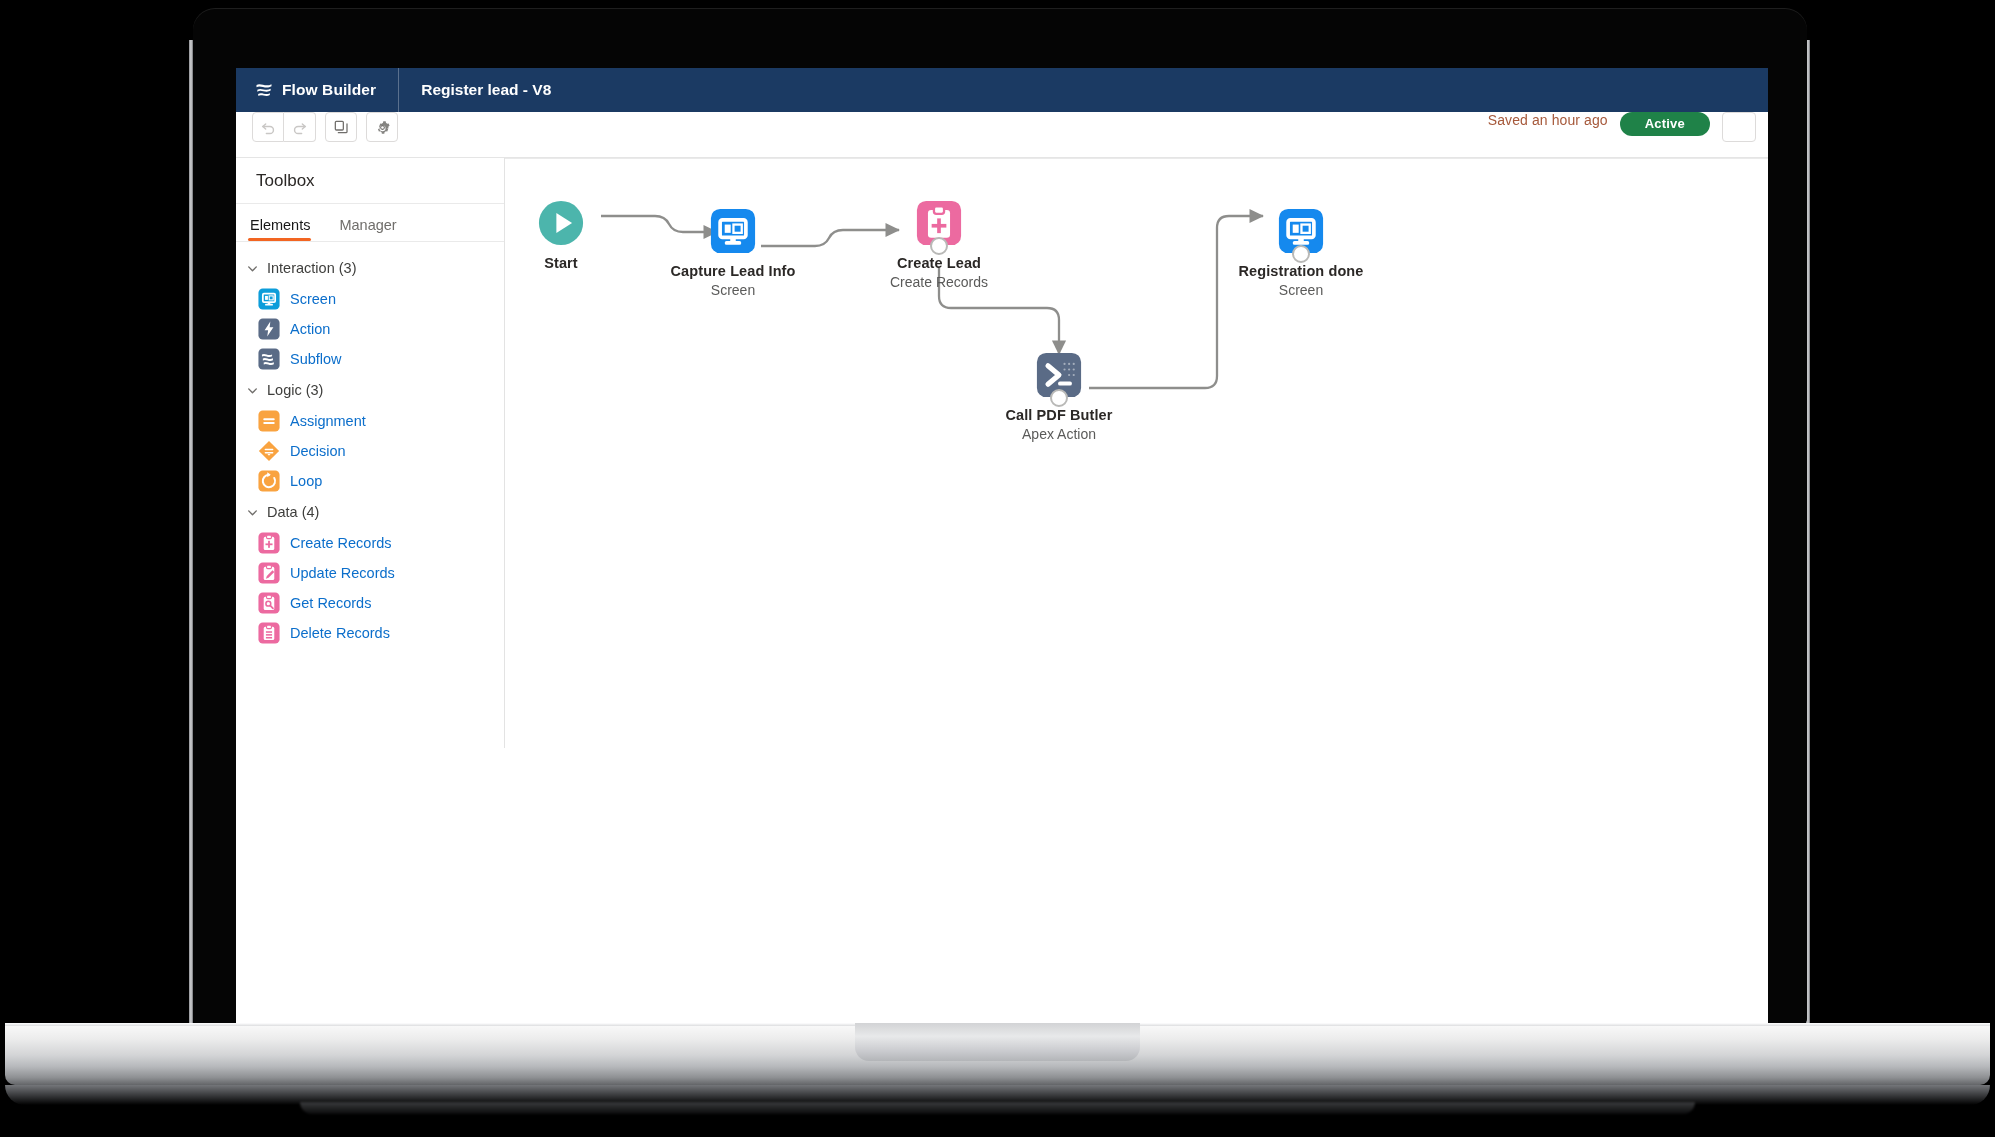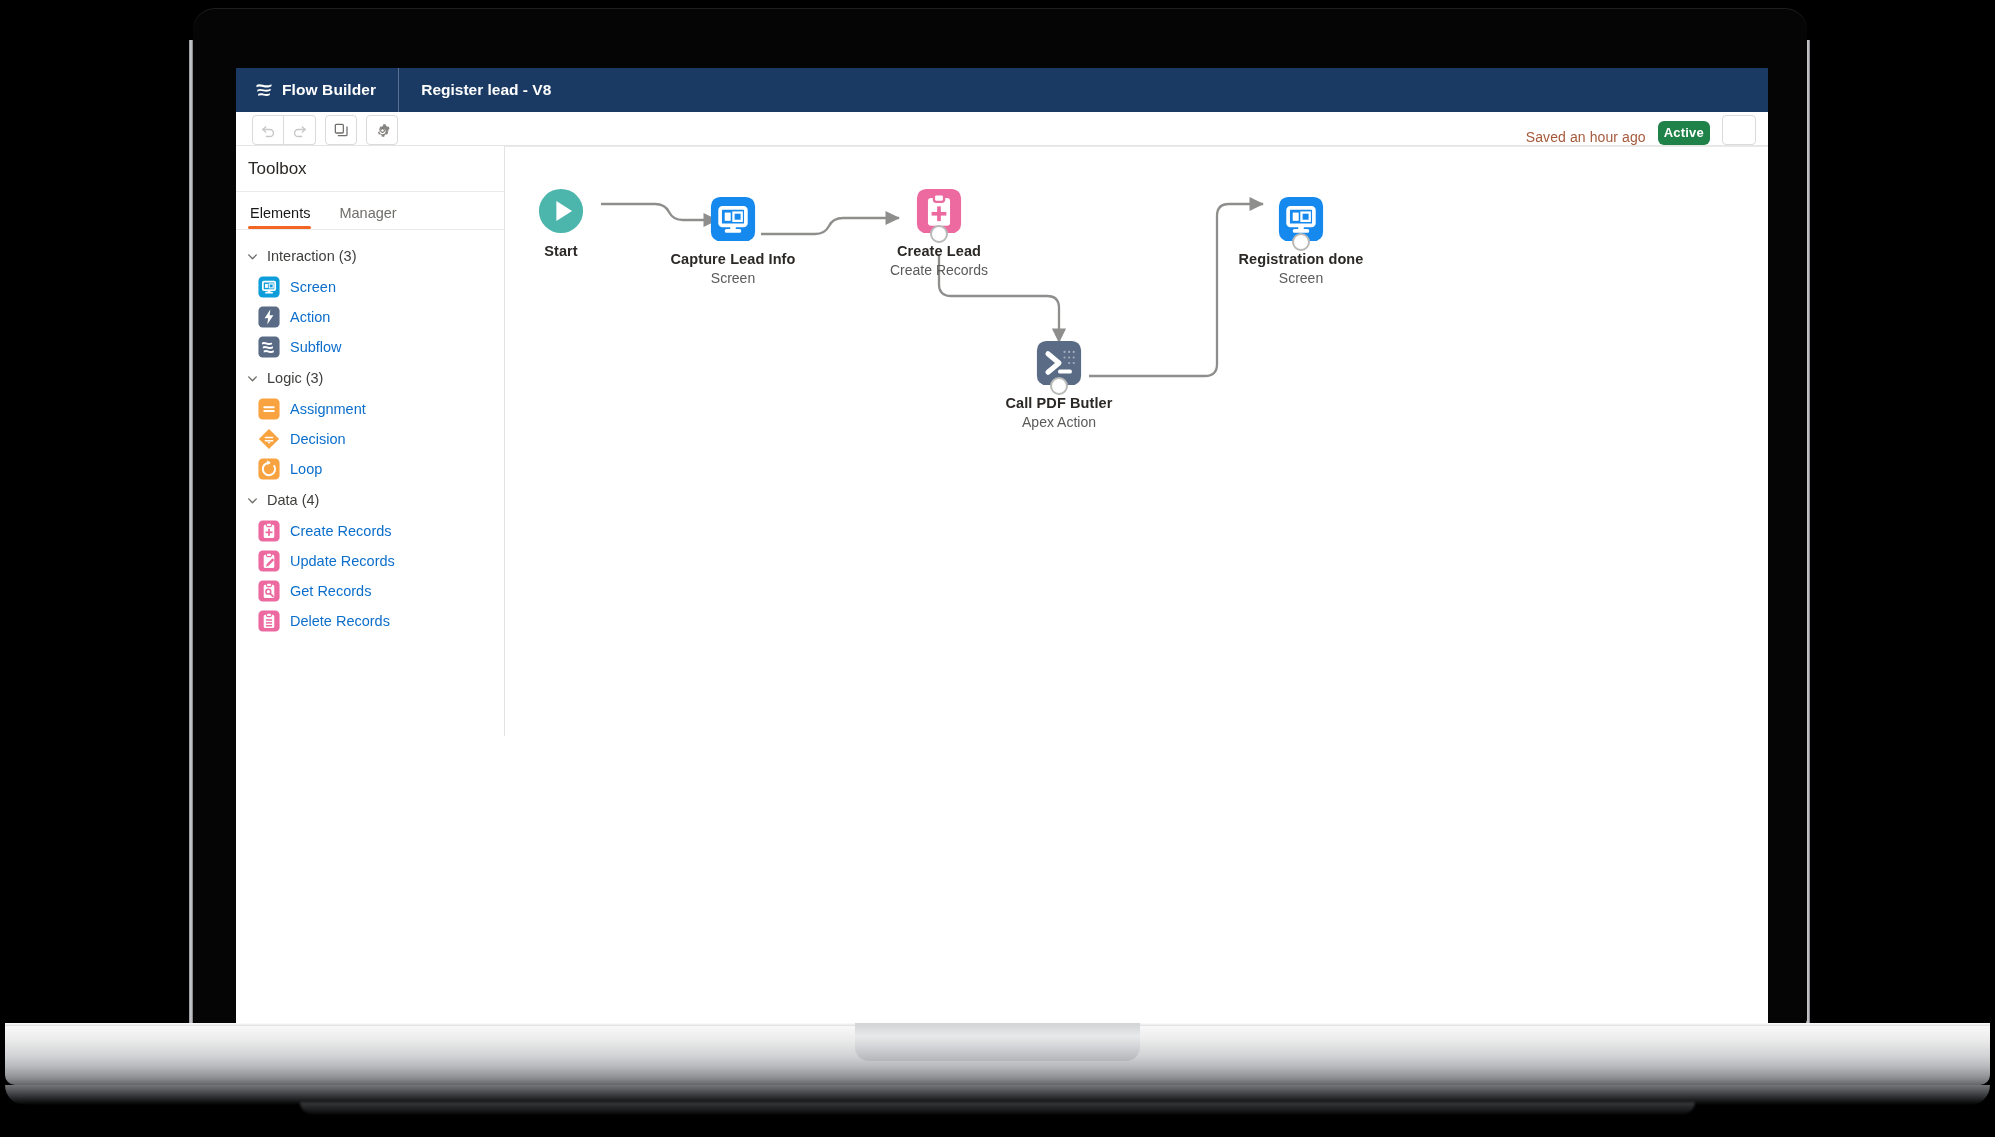--- a/index.html
+++ b/index.html
@@ -77,53 +77,53 @@
   .hdr-brand {
     display: flex; align-items: center; gap: 8px;
     padding: 0 22px 0 18px; height: 44px;
     border-right: 1px solid rgba(255,255,255,.28);
   }
   .hdr-brand-label { font-size: 15.5px; font-weight: bold; letter-spacing: .1px; }
   .hdr-flow-icon { width: 20px; height: 20px; display: block; }
   .hdr-title { padding-left: 22px; font-size: 15.5px; font-weight: bold; }
 
   .toolbar {
-    height: 34px; background: #fff; border-bottom: 1px solid #e5e5e5;
-    display: flex; align-items: flex-end; padding: 0 12px 0 16px;
+    height: 46px; background: #fff; border-bottom: 1px solid #e5e5e5;
+    display: flex; align-items: flex-start; padding: 0 12px 0 16px;
   }
   .tb-group { display: flex; align-items: center; }
   .tb-btn {
     width: 32px; height: 30px; border: 1px solid #dddbda; background: #fff;
     display: flex; align-items: center; justify-content: center;
     color: #706e6b; cursor: pointer;
   }
   .tb-btn.disabled { color: #c9c7c5; cursor: default; }
   .tb-pair .tb-btn:first-child { border-radius: 4px 0 0 4px; }
   .tb-pair .tb-btn:last-child { border-radius: 0 4px 4px 0; border-left: none; }
   .tb-single { border-radius: 4px; margin-left: 9px; }
   .tb-spacer { flex: 1; }
   .saved-text { font-size: 14px; color: #a6593b; margin-right: 12px; letter-spacing: .1px; }
   .badge-active {
     background: #1f8248; color: #fff; font-size: 13px; font-weight: bold;
-    padding: 4px 6px 5px; border-radius: 6px; letter-spacing: .2px;
+    padding: 4px 25px 5px; border-radius: 12px; letter-spacing: .2px;
   }
   .tb-right-stub {
     width: 34px; height: 30px; border: 1px solid #dddbda; border-radius: 4px;
     margin-left: 12px; background: #fff;
   }
 
   
   .body-area { display: flex; height: 868px; background: #fff; }
 
   .toolbox {
     width: 268px; flex: 0 0 268px; background: #fff;
     display: flex; flex-direction: column;
   }
   .toolbox-head {
-    height: 46px; display: flex; align-items: center; padding-left: 12px;
+    height: 46px; display: flex; align-items: center; padding-left: 20px;
     font-size: 17px; color: #2b2826; border-bottom: 1px solid #eaeaea;
   }
   .toolbox-tabs {
     height: 38px; display: flex; align-items: flex-end; gap: 0;
     border-bottom: 1px solid #eaeaea; padding-left: 12px;
   }
   .tab {
     font-size: 14.5px; padding: 0 13px 8px 2px; margin-right: 14px;
     color: #706e6b; cursor: pointer; position: relative;
   }

